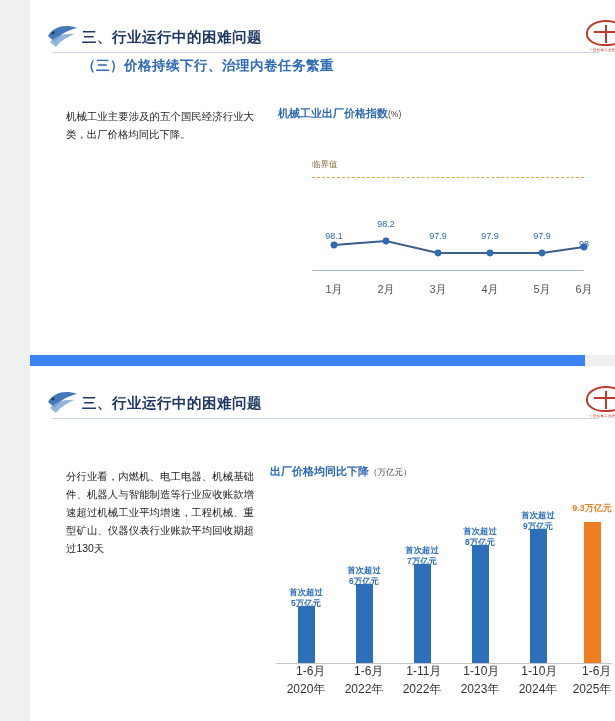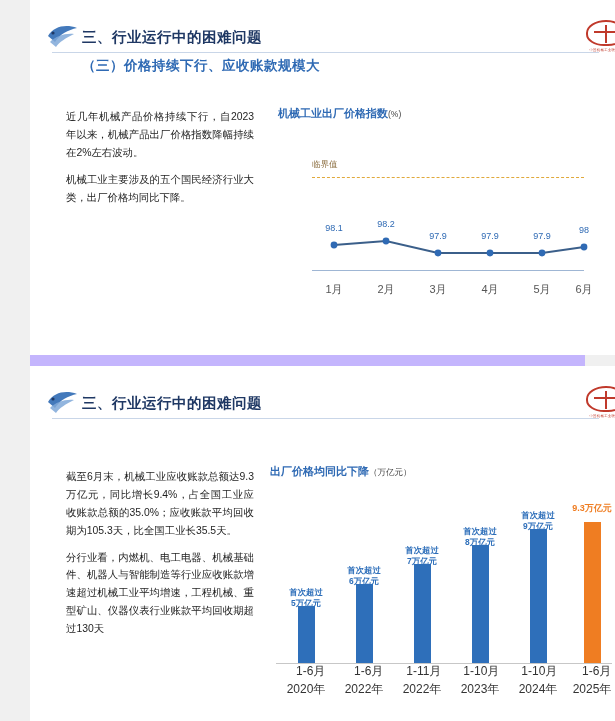--- a/index.html
+++ b/index.html
@@ -4,21 +4,21 @@
 <style>
   * { box-sizing: border-box; }
   html, body {
     margin: 0; padding: 0;
     background: #f0f0f0;
     font-family: "Liberation Sans", sans-serif;
   }
   .page-wrap {
     width: 555px;
     margin: 0 auto;
-    background: #c4b5fd;
+    background: #3b82f6;
   }
   .slide {
     width: 615px;
     height: 355px;
     background: #ffffff;
     position: relative;
     overflow: hidden;
   }
   .slide + .slide { margin-top: 11px; }
 
@@ -220,29 +220,28 @@
     <div class="slide-header">
       <div class="mark">
         <svg width="34" height="28" viewBox="0 0 34 28">
           <path d="M2 14 C8 4, 20 2, 31 6 C22 8, 14 12, 9 20 Z" fill="#2f6ab4" opacity="0.9"></path>
           <path d="M4 20 C10 14, 19 11, 28 12 C20 16, 13 20, 10 25 Z" fill="#7fa8d8" opacity="0.85"></path>
           <circle cx="7" cy="11" r="1.6" fill="#1f3864"></circle>
         </svg>
       </div>
       <div class="hdr-title">三、行业运行中的困难问题</div>
       <div class="hdr-rule"></div>
-      <div class="hdr-sub">（三）价格持续下行、应收账款规模大</div>
+      <div class="hdr-sub">（三）价格持续下行、治理内卷任务繁重</div>
       <div class="logo">
         <div class="logo-ring"></div>
         <div class="logo-text">中国机械工业联合会</div>
       </div>
     </div>
 
     <div class="textbox" style="left:36px; top:108px; width:188px;">
-      <p>近几年机械产品价格持续下行，自2023年以来，机械产品出厂价格指数降幅持续在2%左右波动。</p>
       <p>机械工业主要涉及的五个国民经济行业大类，出厂价格均同比下降。</p>
     </div>
 
     <div class="panel" style="left:248px; top:100px; width:336px; height:215px;">
       <div class="chart-title" style="margin-top:6px;">
         <span>机械工业出厂价格指数</span><span class="unit">(%)</span>
       </div>
 
       <div class="linechart" style="margin:14px auto 0 auto;">
         <div class="thresh-label">临界值</div>
@@ -251,26 +250,26 @@
         <svg width="300" height="178" style="position:absolute; left:0; top:0;">
           <polyline points="38,110 90,106 142,118 194,118 246,118 288,112" fill="none" stroke="#3b5f8a" stroke-width="1.8"></polyline>
           <circle cx="38" cy="110" r="3.4" fill="#2f6ab4"></circle>
           <circle cx="90" cy="106" r="3.4" fill="#2f6ab4"></circle>
           <circle cx="142" cy="118" r="3.4" fill="#2f6ab4"></circle>
           <circle cx="194" cy="118" r="3.4" fill="#2f6ab4"></circle>
           <circle cx="246" cy="118" r="3.4" fill="#2f6ab4"></circle>
           <circle cx="288" cy="112" r="3.4" fill="#2f6ab4"></circle>
         </svg>
 
-        <div class="pt-label" style="left:38px; top:88px;">98.1</div>
+        <div class="pt-label" style="left:38px; top:96px;">98.1</div>
         <div class="pt-label" style="left:90px; top:84px;">98.2</div>
         <div class="pt-label" style="left:142px; top:96px;">97.9</div>
         <div class="pt-label" style="left:194px; top:96px;">97.9</div>
         <div class="pt-label" style="left:246px; top:96px;">97.9</div>
-        <div class="pt-label" style="left:288px; top:90px;">98</div>
+        <div class="pt-label" style="left:288px; top:104px;">98</div>
 
         <div class="axis-base"></div>
 
         <div class="x-label" style="left:38px;">1月</div>
         <div class="x-label" style="left:90px;">2月</div>
         <div class="x-label" style="left:142px;">3月</div>
         <div class="x-label" style="left:194px;">4月</div>
         <div class="x-label" style="left:246px;">5月</div>
         <div class="x-label" style="left:288px;">6月</div>
       </div>
@@ -290,21 +289,20 @@
       </div>
       <div class="hdr-title">三、行业运行中的困难问题</div>
       <div class="hdr-rule"></div>
       <div class="logo">
         <div class="logo-ring"></div>
         <div class="logo-text">中国机械工业联合会</div>
       </div>
     </div>
 
     <div class="textbox" style="left:36px; top:102px; width:188px;">
-      <p>截至6月末，机械工业应收账款总额达9.3万亿元，同比增长9.4%，占全国工业应收账款总额的35.0%；应收账款平均回收期为105.3天，比全国工业长35.5天。</p>
       <p>分行业看，内燃机、电工电器、机械基础件、机器人与智能制造等行业应收账款增速超过机械工业平均增速，工程机械、重型矿山、仪器仪表行业账款平均回收期超过130天</p>
     </div>
 
     <div class="panel" style="left:240px; top:94px; width:356px; height:230px;">
       <div class="chart-title" style="margin-top:4px;">
         <span>出厂价格均同比下降</span><span class="unit">（万亿元）</span>
       </div>
 
       <div class="barchart" style="margin:10px 0 0 0;">
 

